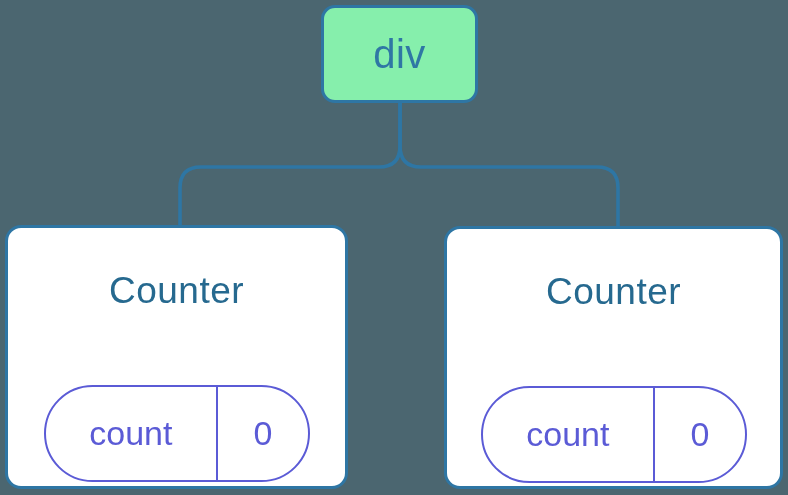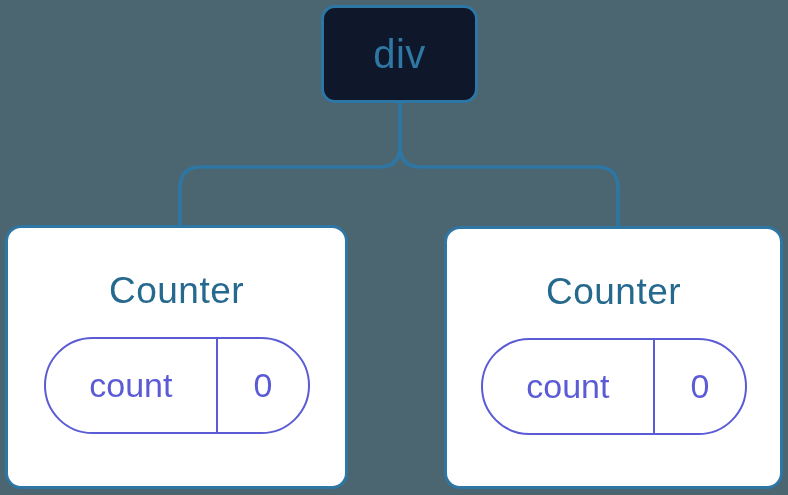--- a/index.html
+++ b/index.html
@@ -7,36 +7,36 @@
     position:relative;
     width:788px;height:495px;
     background:#4B6670;
     font-family:"Liberation Sans", sans-serif;
     overflow:hidden;
   }
   
   .root-node{
     position:absolute;left:321px;top:5px;
     width:157px;height:98px;box-sizing:border-box;
-    background:#0f172a;
+    background:#86efac;
     border:3px solid #2E76A4;border-radius:14px;
     display:flex;align-items:center;justify-content:center;
   }
   .root-node .label{
     color:#2F77A4;font-size:40px;font-weight:500;letter-spacing:0.5px;
   }
   
   .connector{position:absolute;left:0;top:0;width:788px;height:495px;display:block;}
   .connector path{fill:none;stroke:#2E76A4;stroke-width:3.6px;}
   
   .card{
     position:absolute;box-sizing:border-box;
     background:#FFFFFF;
     border:3px solid #2E76A4;border-radius:16px;
-    display:flex;flex-direction:column;align-items:center;
+    display:flex;flex-direction:column;align-items:center;gap:48px;
   }
   .card.left{left:5px;top:225px;width:343px;height:264px;}
   .card.right{left:444px;top:226px;width:339px;height:263px;}
   .card-title{
     margin-top:42px;line-height:42px;
     color:#26698F;font-size:37px;font-weight:500;letter-spacing:0.5px;
   }
   
   .pill{
     margin-top:25px;box-sizing:border-box;

